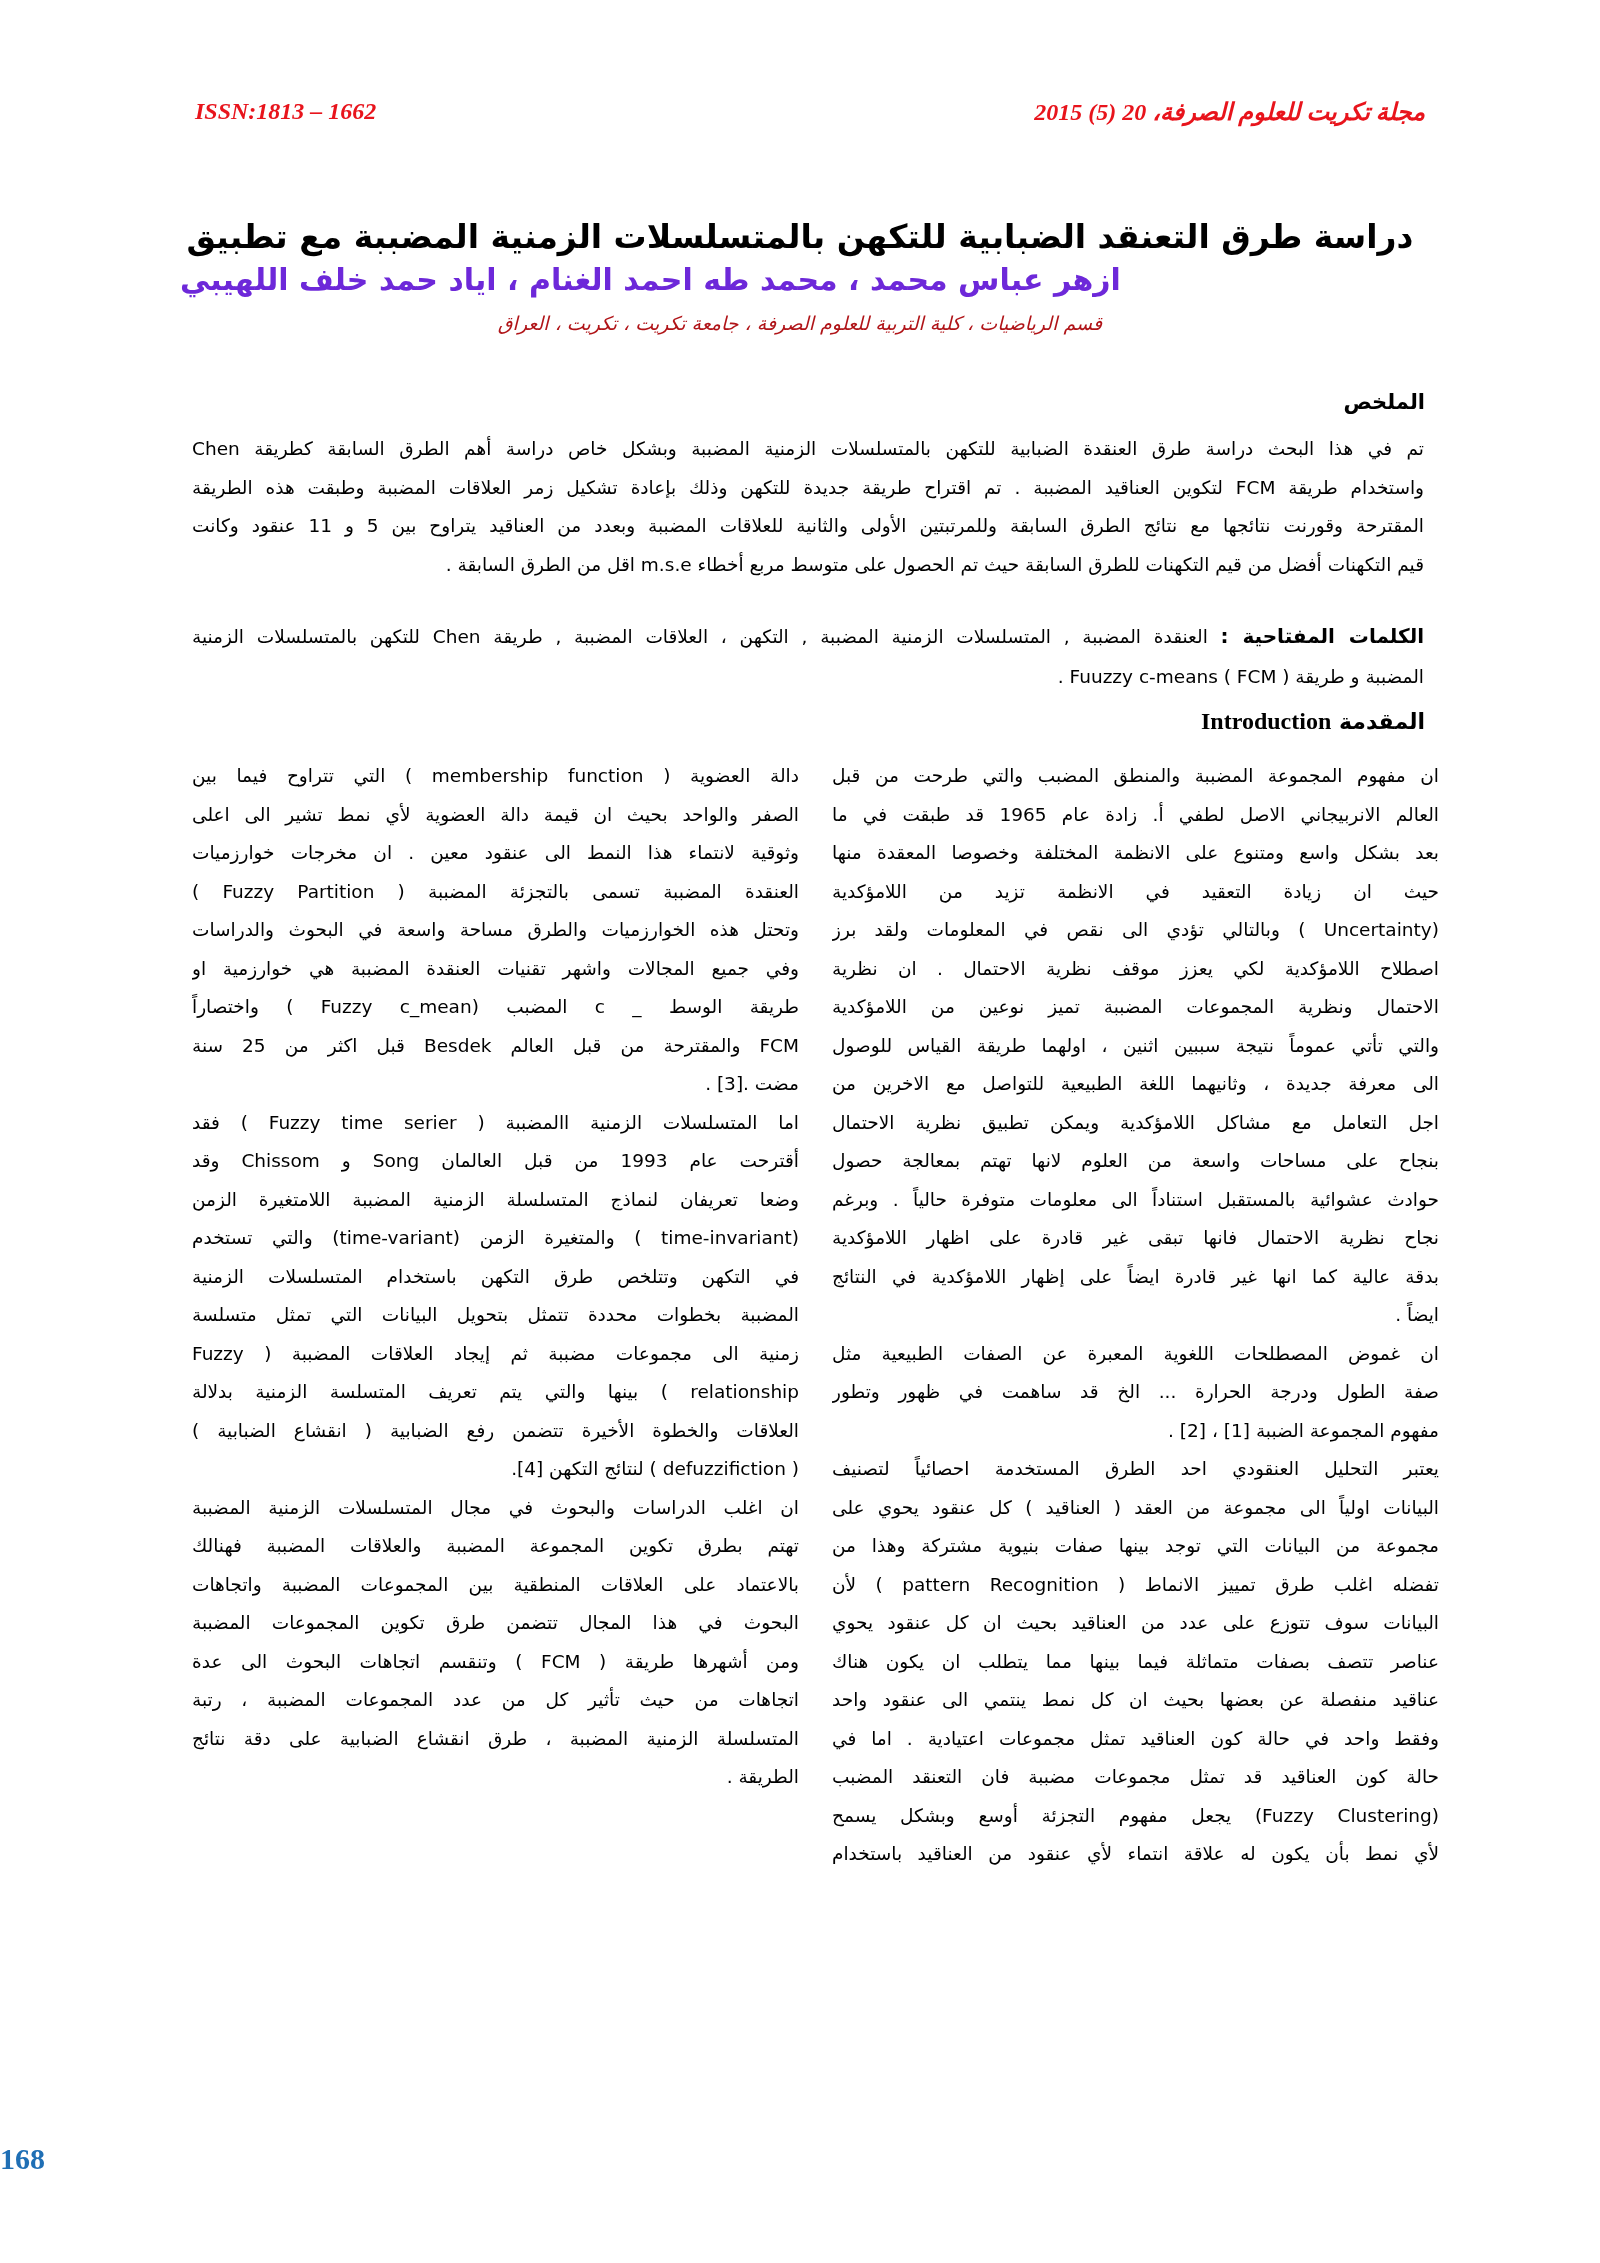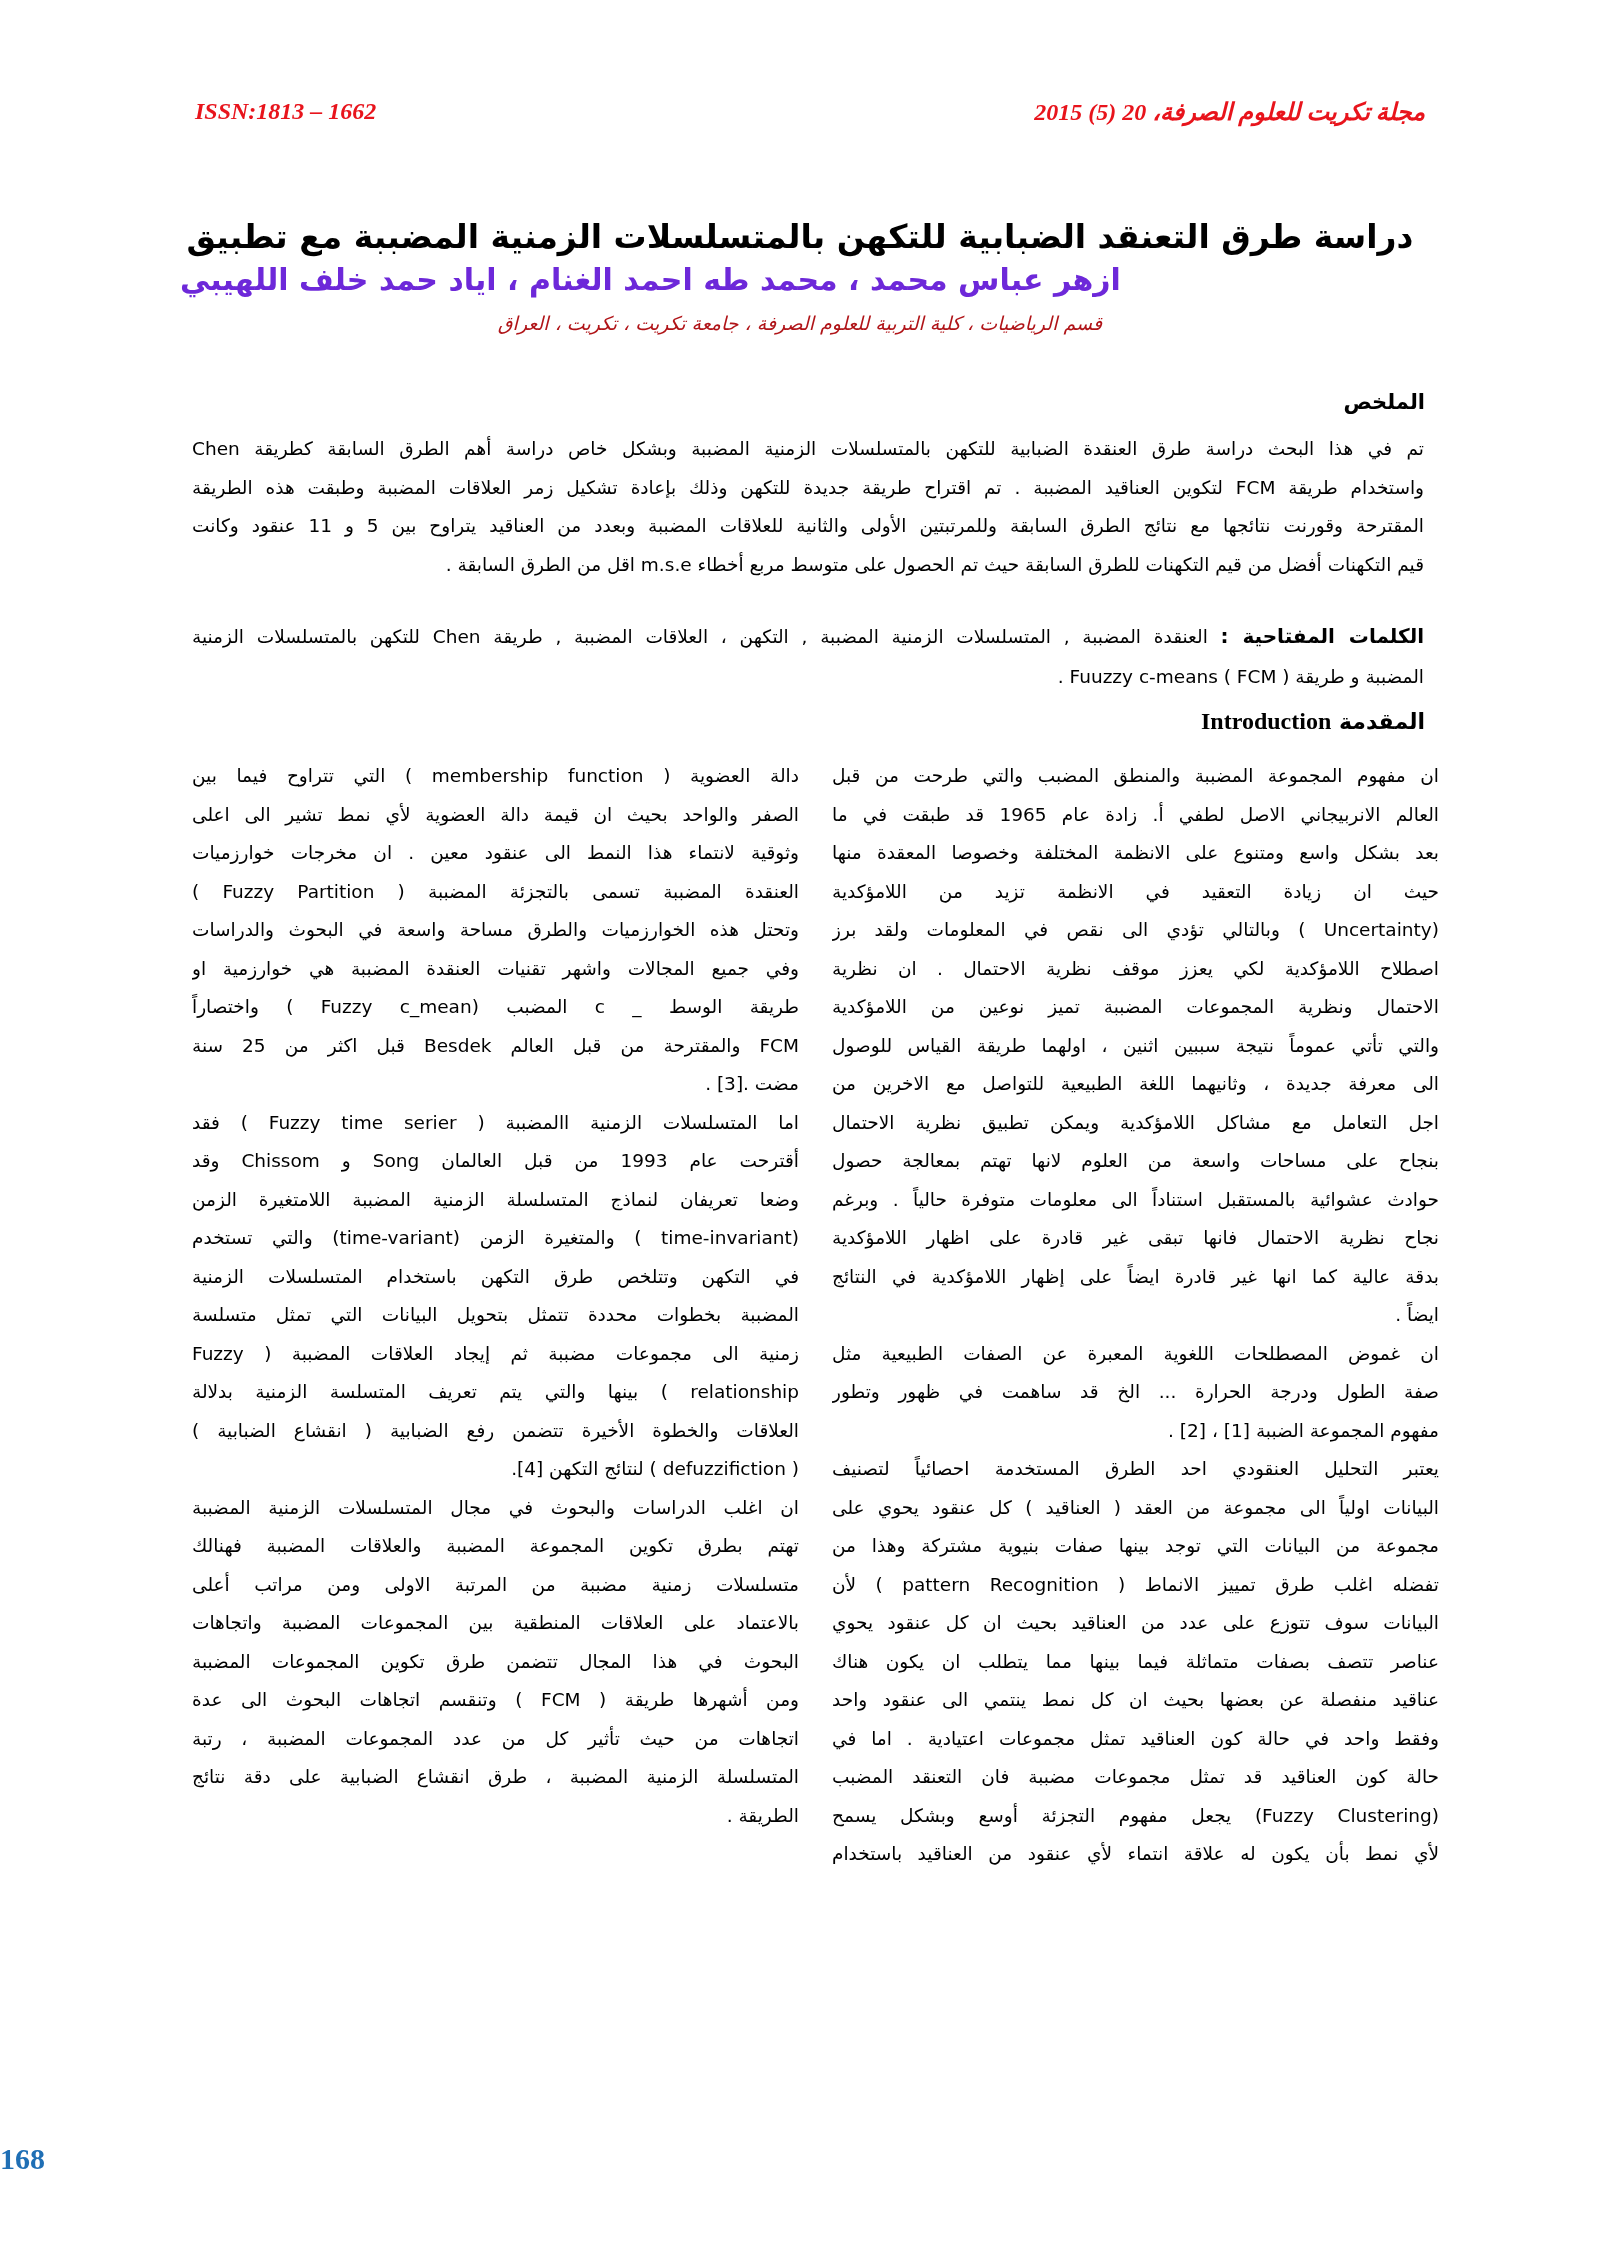--- a/index.html
+++ b/index.html
@@ -123,21 +123,20 @@
       <span class="ln">وضعا تعريفان لنماذج المتسلسلة الزمنية المضببة اللامتغيرة الزمن</span>
       <span class="ln">(time-invariant ) والمتغيرة الزمن (time-variant) والتي تستخدم</span>
       <span class="ln">في التكهن وتتلخص طرق التكهن باستخدام المتسلسلات الزمنية</span>
       <span class="ln">المضببة بخطوات محددة تتمثل بتحويل البيانات التي تمثل متسلسة</span>
       <span class="ln">زمنية الى مجموعات مضببة ثم إيجاد العلاقات المضببة ( Fuzzy</span>
       <span class="ln">relationship ) بينها والتي يتم تعريف المتسلسة الزمنية بدلالة</span>
       <span class="ln">العلاقات والخطوة الأخيرة تتضمن رفع الضبابية ( انقشاع الضبابية )</span>
       <span class="ln last">( defuzzifiction ) لنتائج التكهن [4].</span>
       <span class="ln">ان اغلب الدراسات والبحوث في مجال المتسلسلات الزمنية المضببة</span>
       <span class="ln">تهتم بطرق تكوين المجموعة المضببة والعلاقات المضببة فهنالك</span>
-      <span class="ln">متسلسلات زمنية مضببة من المرتبة الاولى ومن مراتب أعلى</span>
       <span class="ln">بالاعتماد على العلاقات المنطقية بين المجموعات المضببة واتجاهات</span>
       <span class="ln">البحوث في هذا المجال تتضمن طرق تكوين المجموعات المضببة</span>
       <span class="ln">ومن أشهرها طريقة ( FCM ) وتنقسم اتجاهات البحوث الى عدة</span>
       <span class="ln">اتجاهات من حيث تأثير كل من عدد المجموعات المضببة ، رتبة</span>
       <span class="ln">المتسلسلة الزمنية المضببة ، طرق انقشاع الضبابية على دقة نتائج</span>
       <span class="ln last">الطريقة .</span>
     </div>
 
   <div class="page-num">168</div>
 </div>

